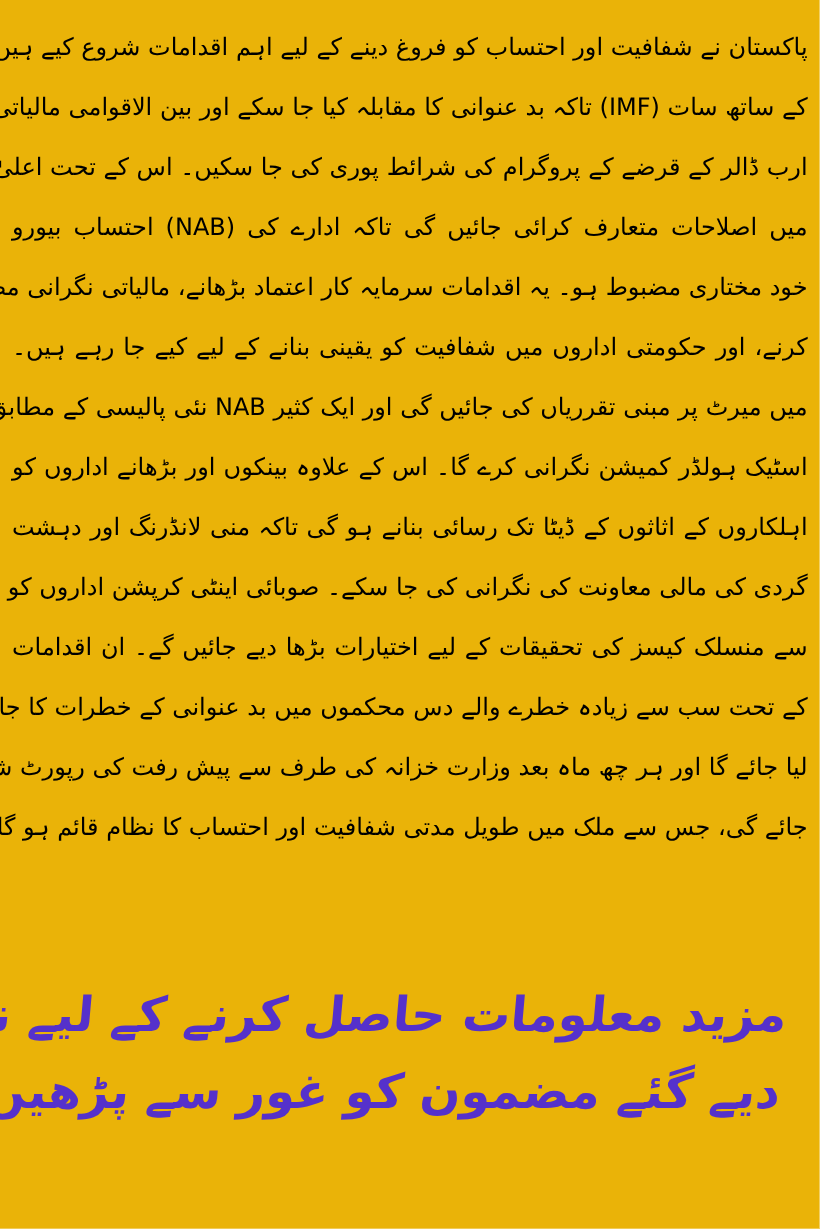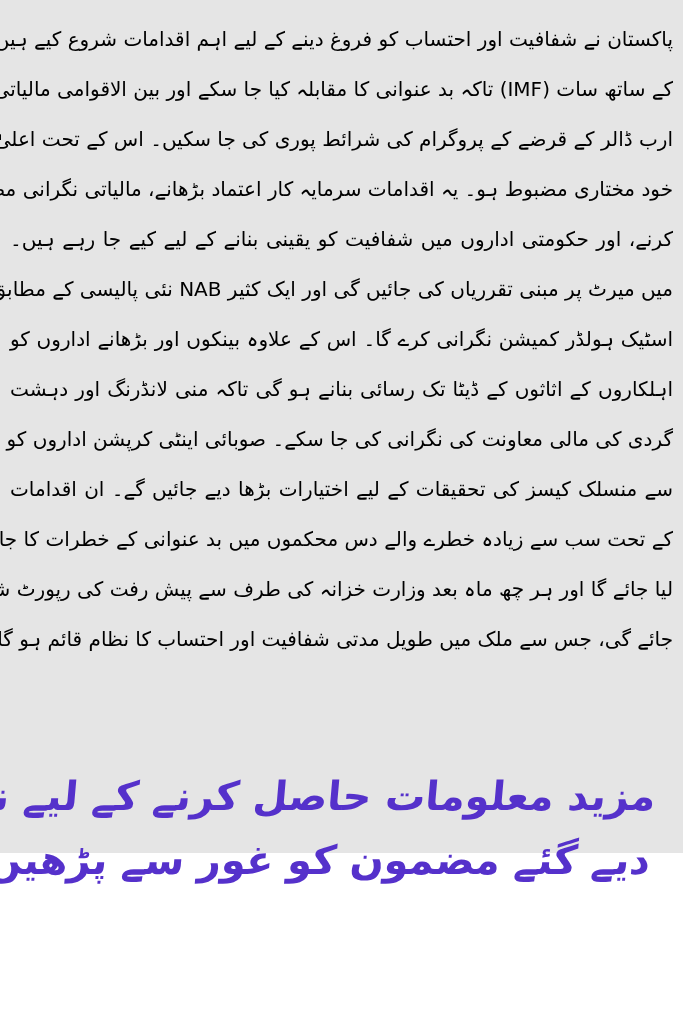--- a/index.html
+++ b/index.html
@@ -8,22 +8,22 @@
   }
   body {
     width: 683px;
     height: 1024px;
     background: #ffffff;
     overflow: hidden;
     font-family: "DejaVu Sans", sans-serif;
   }
   .page {
     width: 683px;
-    height: 853px;
-    background: #e5e5e5;
+    height: 1024px;
+    background: #eab308;
     position: relative;
   }
   .article {
     direction: rtl;
     padding: 14px 10px 0 10px;
     color: #000000;
   }
   .article .line {
     font-size: 20px;
     line-height: 50px;
@@ -59,20 +59,21 @@
 </style>
 </head>
 <body>
 
 <div class="page">
 
   <div class="article" dir="rtl">
     <div class="line">پاکستان نے شفافیت اور احتساب کو فروغ دینے کے لیے اہم اقدامات شروع کیے ہیں</div>
     <div class="line">کے ساتھ سات (IMF) تاکہ بد عنوانی کا مقابلہ کیا جا سکے اور بین الاقوامی مالیاتی فنڈ</div>
     <div class="line">ارب ڈالر کے قرضے کے پروگرام کی شرائط پوری کی جا سکیں۔ اس کے تحت اعلیٰ</div>
+    <div class="line">میں اصلاحات متعارف کرائی جائیں گی تاکہ ادارے کی (NAB) احتساب بیورو</div>
     <div class="line">خود مختاری مضبوط ہو۔ یہ اقدامات سرمایہ کار اعتماد بڑھانے، مالیاتی نگرانی مضبوط</div>
     <div class="line">کرنے، اور حکومتی اداروں میں شفافیت کو یقینی بنانے کے لیے کیے جا رہے ہیں۔</div>
     <div class="line">میں میرٹ پر مبنی تقرریاں کی جائیں گی اور ایک کثیر NAB نئی پالیسی کے مطابق</div>
     <div class="line">اسٹیک ہولڈر کمیشن نگرانی کرے گا۔ اس کے علاوہ بینکوں اور بڑھانے اداروں کو</div>
     <div class="line">اہلکاروں کے اثاثوں کے ڈیٹا تک رسائی بنانے ہو گی تاکہ منی لانڈرنگ اور دہشت</div>
     <div class="line">گردی کی مالی معاونت کی نگرانی کی جا سکے۔ صوبائی اینٹی کرپشن اداروں کو بھی بد عنوانی</div>
     <div class="line">سے منسلک کیسز کی تحقیقات کے لیے اختیارات بڑھا دیے جائیں گے۔ ان اقدامات</div>
     <div class="line">کے تحت سب سے زیادہ خطرے والے دس محکموں میں بد عنوانی کے خطرات کا جائزہ</div>
     <div class="line">لیا جائے گا اور ہر چھ ماہ بعد وزارت خزانہ کی طرف سے پیش رفت کی رپورٹ شائع کی</div>
     <div class="line">جائے گی، جس سے ملک میں طویل مدتی شفافیت اور احتساب کا نظام قائم ہو گا۔</div>

